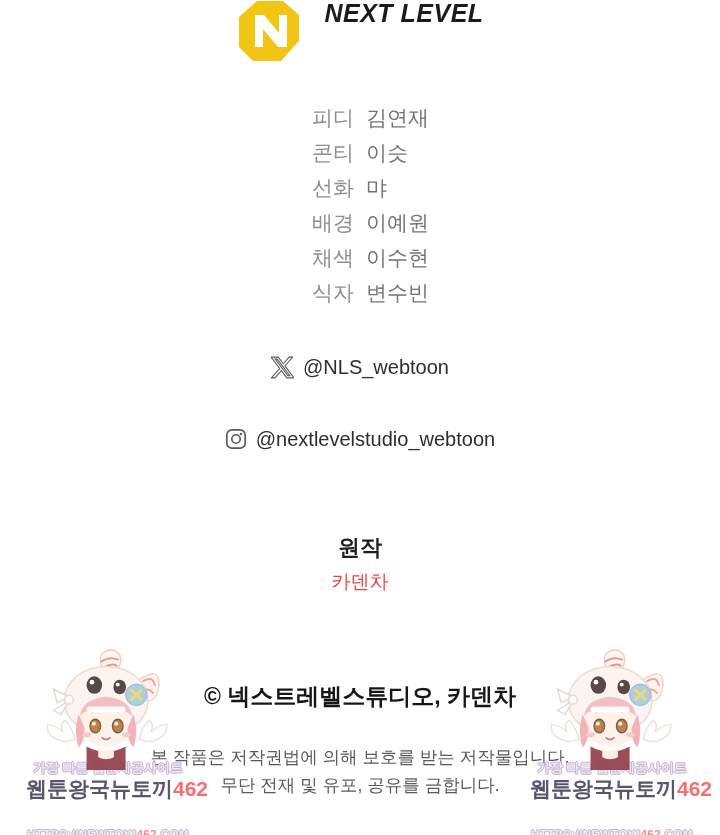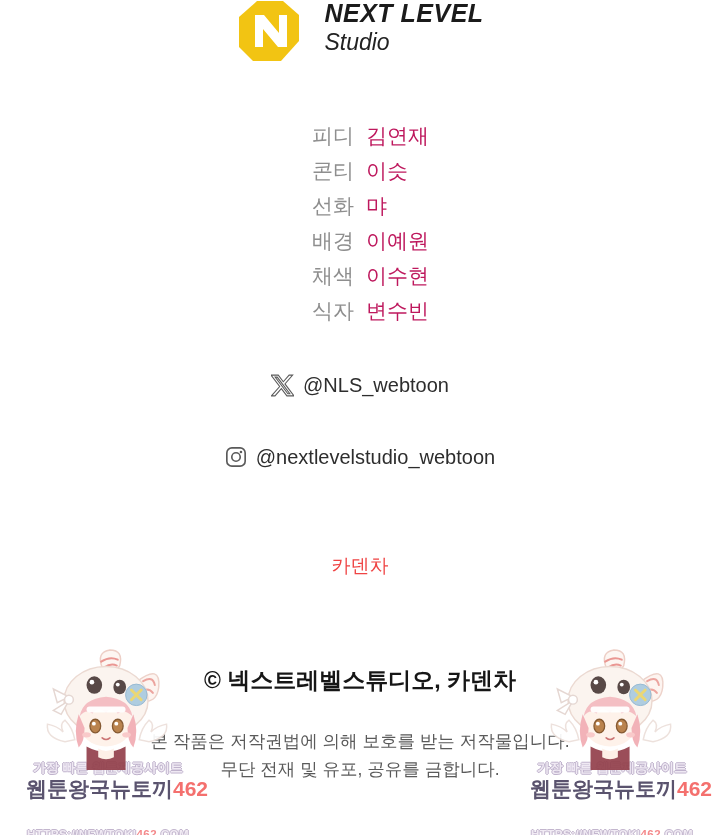--- a/index.html
+++ b/index.html
@@ -9,24 +9,24 @@
     font-family:"Liberation Sans", sans-serif;
     color:#222;
   }
   
   .logo-row{display:flex;justify-content:center;align-items:flex-start;gap:22px;height:62px;}
   .logo-mark{width:66px;height:62px;flex:0 0 auto;}
   .logo-text{margin-top:1px;line-height:1;font-style:italic;}
   .logo-name{font-size:25px;font-weight:700;color:#1b1b1b;letter-spacing:0.5px;}
   .logo-sub{font-size:23px;font-weight:400;color:#222;margin-top:5px;}
   
-  .credits{margin-top:56px;}
+  .credits{margin-top:38px;}
   .credit-row{display:grid;grid-template-columns:1fr 1fr;column-gap:12px;line-height:35px;font-size:21px;}
   .credit-role{text-align:right;color:#8e8e8e;}
-  .credit-name{text-align:left;color:#be185d;}
+  .credit-name{text-align:left;color:#737373;}
   
   .social{margin-top:24px;}
   .social-row{display:flex;justify-content:center;align-items:center;gap:9px;height:30px;font-size:20px;color:#2d2d2d;cursor:pointer;margin-top:42px;}
   .social-row svg{display:block;}
   
   .original{margin-top:80px;text-align:center;}
   .original-label{font-size:22px;font-weight:600;color:#1e1e1e;line-height:28px;}
   .original-author{font-size:19px;color:#ef4444;margin-top:6px;line-height:28px;}
   
   .copyright{margin-top:85px;text-align:center;}
@@ -55,21 +55,20 @@
 </head>
 <body>
 
 <div class="logo-row">
   <svg class="logo-mark" viewBox="0 0 66 62" aria-hidden="true">
     <path d="M21 1 L47 1 L63 15 L63 41 L45 61 L17 61 L3 47 L3 17 Z" fill="#F2C413"></path>
     <path d="M19 15 L28 15 L43 33 L43 15 L51 15 L51 47 L42 47 L27 29 L27 47 L19 47 Z" fill="#ffffff"></path>
   </svg>
   <div class="logo-text">
     <div class="logo-name">NEXT LEVEL</div>
-    <div class="logo-sub">Studio</div>
   </div>
 </div>
 
 <div class="credits">
   <div class="credit-row">
     <span class="credit-role">피디</span>
     <span class="credit-name">김연재</span>
   </div>
   <div class="credit-row">
     <span class="credit-role">콘티</span>
@@ -104,20 +103,21 @@
     <svg width="22" height="22" viewBox="0 0 24 24" aria-hidden="true">
       <rect x="2" y="2" width="20" height="20" rx="5.5" fill="none" stroke="#5a5a5a" stroke-width="1.8"></rect>
       <circle cx="12" cy="12" r="4.6" fill="none" stroke="#5a5a5a" stroke-width="1.8"></circle>
       <circle cx="17.4" cy="6.6" r="1.4" fill="#5a5a5a"></circle>
     </svg>
     <span>@nextlevelstudio_webtoon</span>
   </div>
 </div>
 
 <div class="original">
+  <div class="original-label">원작</div>
   <div class="original-author">카덴차</div>
 </div>
 
 <div class="copyright">
   <div class="copyright-line">© 넥스트레벨스튜디오, 카덴차</div>
   <div class="copyright-notice">
     <div>본 작품은 저작권법에 의해 보호를 받는 저작물입니다.</div>
     <div>무단 전재 및 유포, 공유를 금합니다.</div>
   </div>
 </div>

